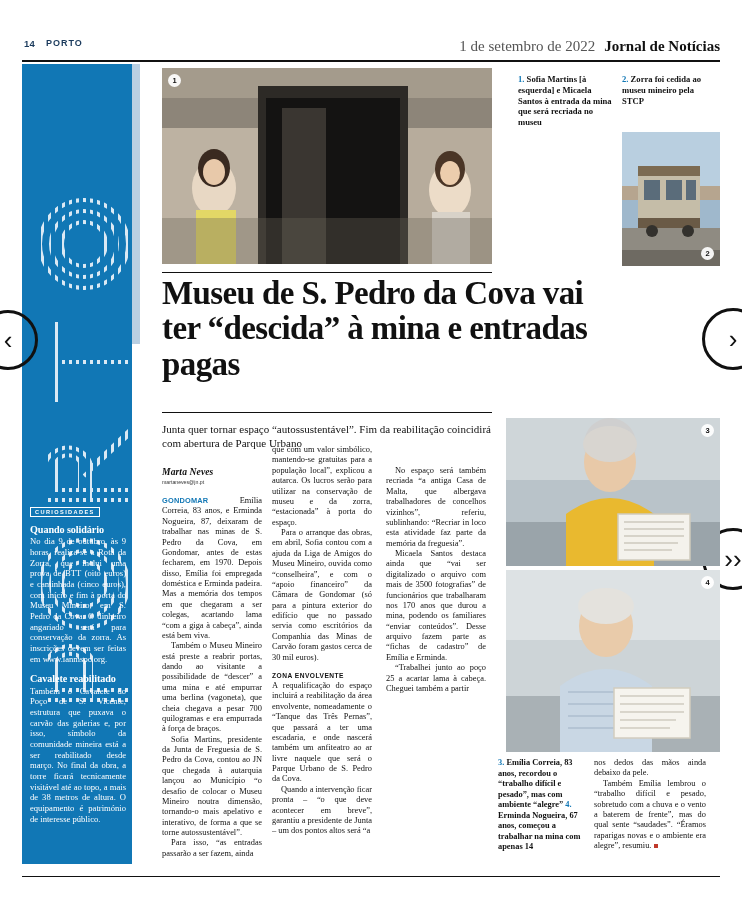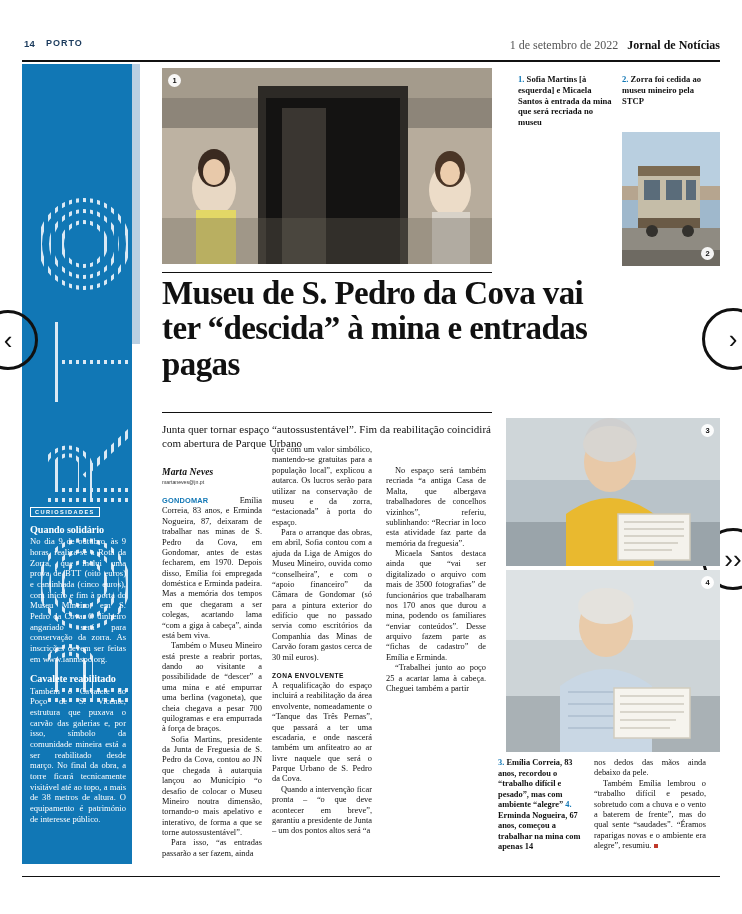--- a/index.html
+++ b/index.html
@@ -5,21 +5,21 @@
   html,body{margin:0;padding:0;background:#c9c9c9;}
   body{font-family:"Liberation Serif", serif;}
   .page{position:relative;width:742px;height:914px;background:#ffffff;overflow:hidden;}
 
   
   .runhead{position:absolute;left:0;top:38px;width:742px;height:18px;}
   .rh-folio{position:absolute;left:24px;top:0;font-family:"Liberation Sans",sans-serif;
             font-weight:bold;font-size:9.5px;color:#1a3a5c;letter-spacing:.2px;}
   .rh-section{position:absolute;left:46px;top:0;font-family:Liberation Sans, sans-serif;
             font-weight:bold;font-size:9px;color:#1a3a5c;letter-spacing:1px;}
-  .rh-right{position:absolute;right:22px;top:0;font-size:12px;color:#2a2a2a;white-space:nowrap;}
+  .rh-right{position:absolute;right:22px;top:0;font-size:15px;color:#2a2a2a;white-space:nowrap;}
   .rh-right .date{color:#555;}
   .rh-right .paper{font-weight:bold;color:#111;margin-left:9px;}
 
   .rule-top{position:absolute;left:22px;top:60px;width:698px;height:2.2px;background:#111;}
 
   
   .mastbox{position:absolute;left:22px;top:64px;width:110px;height:800px;background:#1177b5;}
   .mastbox2{position:absolute;left:132px;top:64px;width:8px;height:280px;background:#b9cfe2;}
   .porto-vert{position:absolute;left:-258px;top:275px;width:640px;height:110px;
               transform:rotate(-90deg);display:flex;align-items:center;justify-content:flex-start;}

